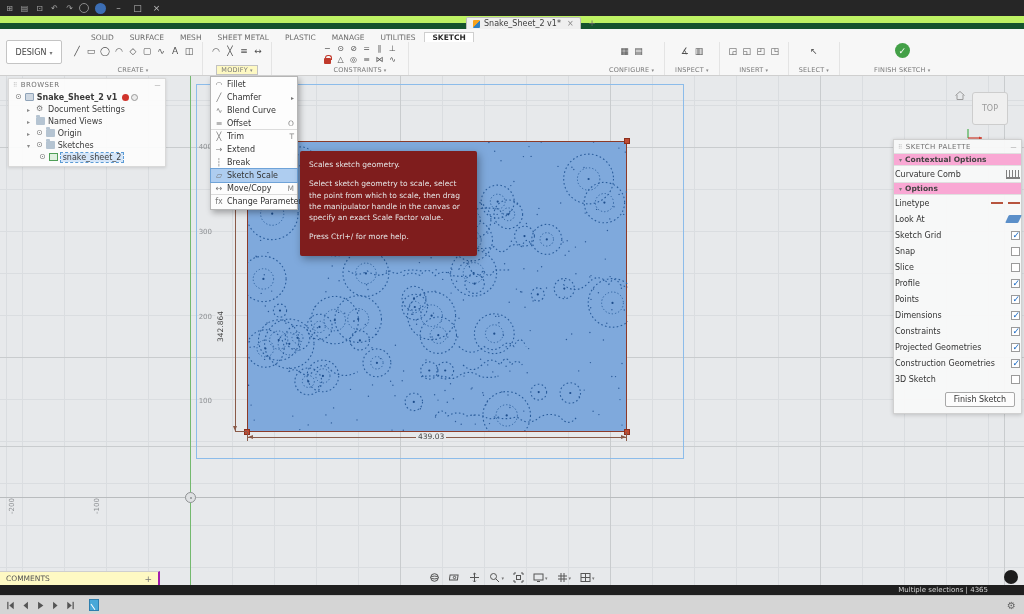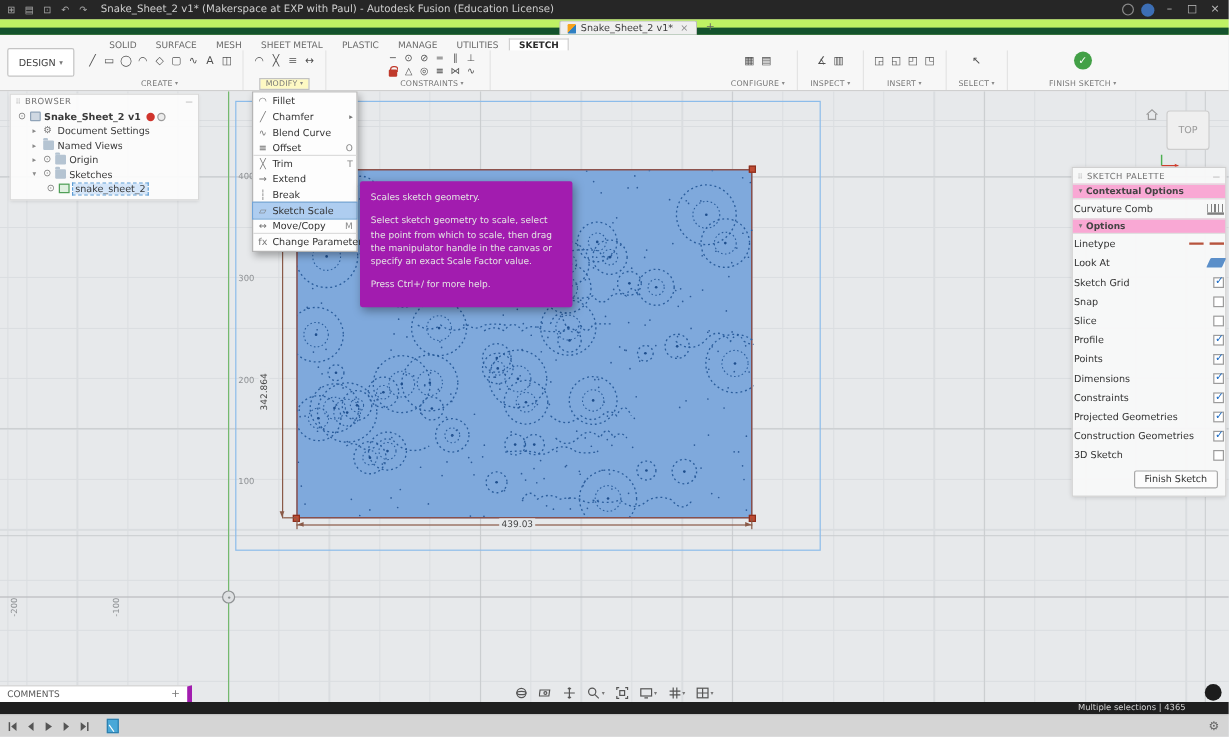--- a/index.html
+++ b/index.html
@@ -120,21 +120,21 @@
 .mi-icon{width:10px;text-align:center;font-size:8px;color:#777;flex:none;font-style:normal}
 .mi-label{flex:1;white-space:nowrap}
 .mi-shortcut{color:#888;font-size:7.5px;width:8px;text-align:right}
 .mi-arrow{display:none;font-size:6px;color:#777}
 .mi-arrow::before{content:"▸"}
 .menu-item.f-submenu .mi-arrow{display:inline}
 .menu-item.f-highlight{background:#aecdf0;outline:1px solid #6fa3d8}
 .menu-item.f-sep_after{border-bottom:1px solid #dcdcdc}
 
 
-.tooltip{position:absolute;left:300px;top:151px;width:177px;background:#a21caf;color:#e4e4e4;font-size:7.5px;line-height:1.5;padding:8px 9px 5px;z-index:40;border-radius:2px;box-shadow:2px 3px 8px rgba(0,0,0,.35)}
+.tooltip{position:absolute;left:300px;top:151px;width:177px;background:#7f1d1d;color:#e4e4e4;font-size:7.5px;line-height:1.5;padding:8px 9px 5px;z-index:40;border-radius:2px;box-shadow:2px 3px 8px rgba(0,0,0,.35)}
 .tooltip p{margin:0 0 8px}
 
 
 .palette{position:absolute;left:893px;top:139px;width:129px;background:rgba(248,248,248,.96);border:1px solid #d0d0d0;box-shadow:0 1px 4px rgba(0,0,0,.18);z-index:22}
 .palette .panel-header{height:13px;font-size:7px}
 .subheader{height:13px;background:#f9a8d4;border-top:1px solid #e0e0e0;border-bottom:1px solid #e0e0e0;display:flex;align-items:center;gap:3px;padding:0 5px;font-size:7.5px;color:#444;font-weight:bold}
 .subheader::before{content:"▾";font-size:6px;color:#777;font-weight:normal}
 .opt-row,.crow{height:16px;display:flex;align-items:center;padding:0 1px;font-size:8px;color:#333}
 .ctl{display:none;margin-left:auto}
 .chk{width:9px;height:9px;border:1px solid #9b9b9b;background:#fff;position:relative}
@@ -142,21 +142,21 @@
 .opt-row.f-checked .ctl-chk::after{content:"✓";position:absolute;left:0.5px;top:-2px;font-size:9px;color:#1769c4}
 .opt-row.f-linetype .ctl-linetype{display:flex;gap:5px;align-items:center}
 .lt-dashed{width:12px;border-top:2px dashed #b7543e}
 .lt-center{width:12px;border-top:2px solid #b7543e}
 .opt-row.f-lookat .ctl-lookat{display:block;width:13px;height:8px;background:#5b8fc9;transform:skewX(-25deg);border-radius:1px}
 .crow.f-comb .ctl-comb{display:block;width:14px;height:9px;background:repeating-linear-gradient(to right,#808080 0 1px,transparent 1px 3px);border-bottom:2px solid #808080}
 .palette-footer{display:flex;justify-content:flex-end;padding:5px 6px 6px}
 .finish-btn{height:15px;padding:0 8px;background:#fcfcfc;border:1px solid #a8a8a8;border-radius:2px;font-size:8px;color:#333;display:flex;align-items:center}
 
 
-.comments{position:absolute;left:0;top:571px;width:160px;height:14px;background:#ffffff;border-top:1px solid #cfcfcf;border-right:4px solid #a21caf;display:flex;align-items:center;gap:4px;padding:0 6px;font-size:7.5px;color:#555;z-index:26}
+.comments{position:absolute;left:0;top:571px;width:160px;height:14px;background:#fef9c3;border-top:1px solid #cfcfcf;border-right:2px solid #a21caf;display:flex;align-items:center;gap:4px;padding:0 6px;font-size:7.5px;color:#555;z-index:26}
 .comments .plus{margin-left:auto;color:#777;font-size:9px}
 .navbar{position:absolute;left:0;top:570px;width:1024px;height:15px;display:flex;justify-content:center;align-items:center;gap:9px;z-index:24}
 .nav-btn{display:flex;align-items:center;gap:1px}
 .nav-caret{font-size:5px;color:#777}
 .nav-ic{width:11px;height:11px;stroke:#555;fill:none;stroke-width:1}
 .statusbar{position:absolute;left:0;top:585px;width:1024px;height:10px;background:#1f1f1f;display:flex;align-items:center;justify-content:flex-end;padding-right:36px;font-size:7px;color:#d6d6d6;z-index:44}
 .assistant{position:absolute;right:6px;top:570px;width:14px;height:14px;border-radius:50%;background:#1c1c1c;z-index:46}
 .timeline{position:absolute;left:0;top:595px;width:1024px;height:19px;background:#d5d5d5;border-top:1px solid #c2c2c2;display:flex;align-items:center;padding:0 4px;gap:3px;z-index:44}
 .tl-btn{width:12px;height:13px;display:flex;align-items:center;justify-content:center}
 .tl-ic{width:9px;height:9px;fill:#555}
@@ -180,21 +180,20 @@
       <span class="tb-icon">
         <span>⊡</span>
       </span>
       <span class="tb-icon">
         <span>↶</span>
       </span>
       <span class="tb-icon">
         <span>↷</span>
       </span>
     </div>
-  <div class="tb-title">Snake_Sheet_2 v1* (Makerspace at EXP with Paul) - Autodesk Fusion (Education License)</div>
   <div class="tb-right">
     <span class="tb-circle"></span>
     <span class="tb-avatar"></span>
     <span class="tb-win">–</span>
     <span class="tb-win">□</span>
     <span class="tb-win">×</span>
   </div>
 </div>
 
 <div class="tabbar">

